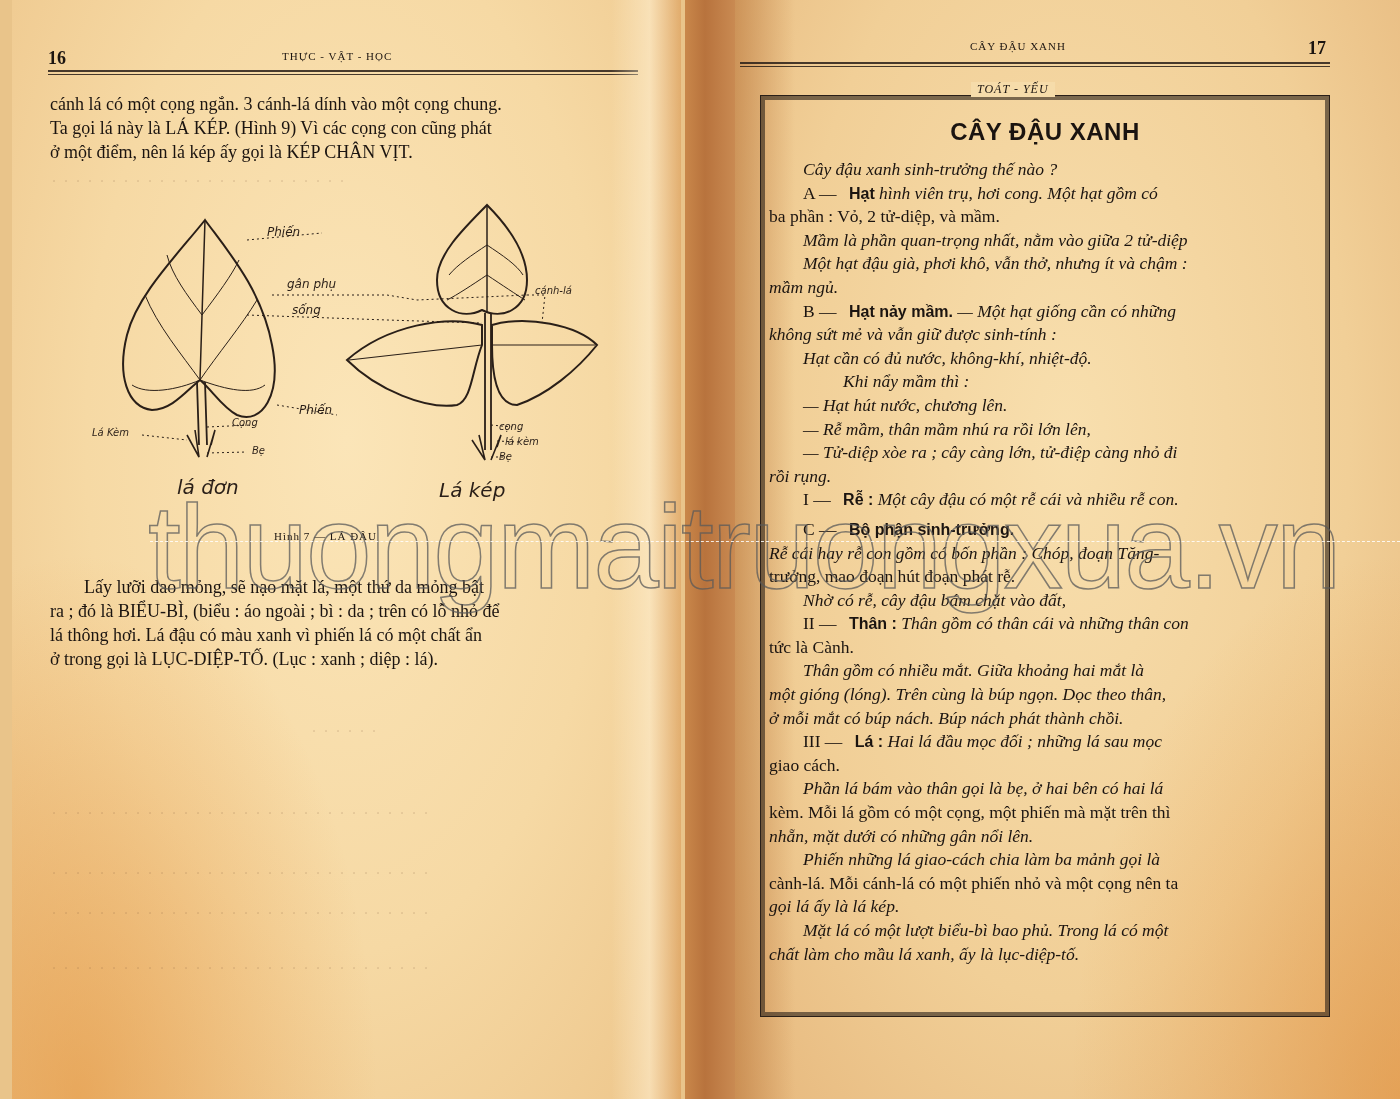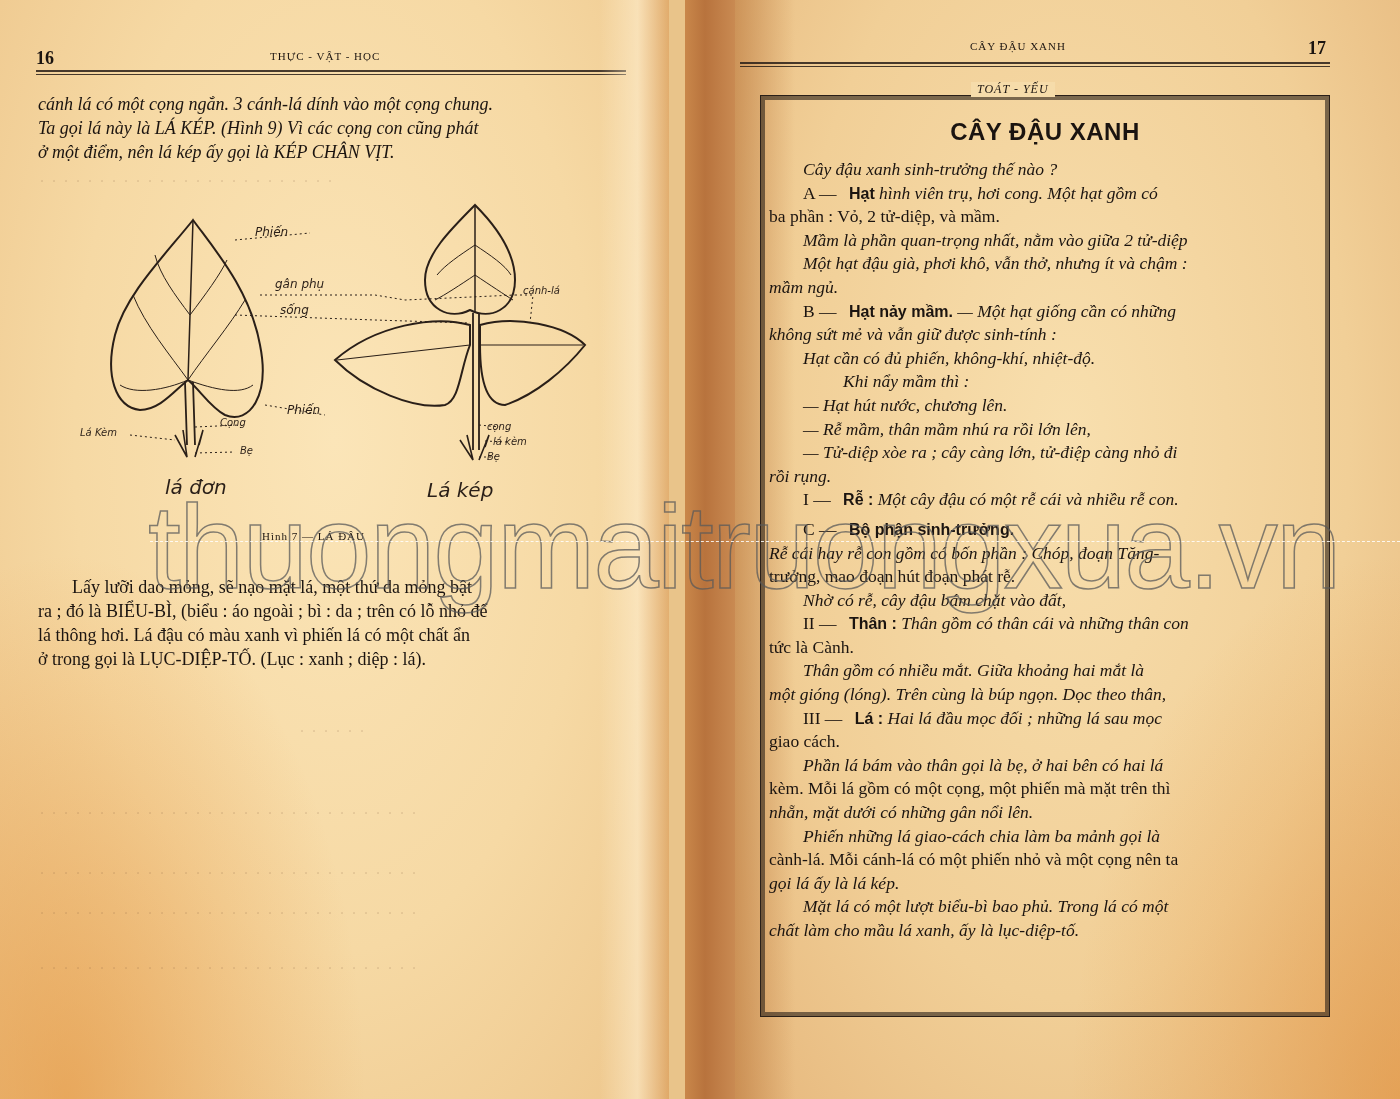--- a/index.html
+++ b/index.html
@@ -4,21 +4,21 @@
 <style>
   html, body { margin: 0; padding: 0; }
   body {
     width: 1400px; height: 1099px; overflow: hidden; position: relative;
     background: #e9c48a;
     font-family: "Liberation Serif", "DejaVu Serif", serif;
     color: #1b1410;
   }
   .page { position: absolute; top: 0; height: 1099px; }
   .page-left {
-    left: 0; width: 669px;
+    left: 12px; width: 669px;
     background:
       radial-gradient(ellipse at 10% 100%, rgba(226,140,50,0.55) 0%, rgba(226,140,50,0) 35%),
       radial-gradient(ellipse at 50% 40%, #fbe5b8 0%, #f6d9a4 55%, #edc58a 100%);
   }
   .page-left::after {
     content: ""; position: absolute; right: 0; top: 0; width: 70px; height: 100%;
     background: linear-gradient(to right, rgba(0,0,0,0) 0%, rgba(255,240,210,0.55) 55%, rgba(210,140,70,0.5) 100%);
   }
   .gutter {
     left: 685px; width: 50px;
@@ -86,21 +86,21 @@
   .ghost { position: absolute; color: rgba(120,90,60,0.18); font-size: 16px; letter-spacing: 2px; }
 </style>
 </head>
 <body>
 
 <div class="page page-left">
   <div class="page-num" style="left:36px; top:48px;">16</div>
   <div class="run-head" style="left:270px; top:50px;">THỰC - VẬT - HỌC</div>
   <div class="rule" style="left:36px; top:70px; width:590px;"></div>
 
-  <div class="body-text" style="left:38px; top:92px; width:600px;font-style:italic;">
+  <div class="body-text" style="left:38px; top:92px; width:600px;">
     <p>cánh lá có một cọng ngắn. 3 cánh-lá dính vào một cọng chung.</p>
     <p>Ta gọi lá này là LÁ KÉP. (Hình 9) Vì các cọng con cũng phát</p>
     <p>ở một điểm, nên lá kép ấy gọi là KÉP CHÂN VỊT.</p>
   </div>
 
   <div class="ghost" style="left:40px; top:168px;">. . . . . . . . . . . . . . . . . . . . . . . . .</div>
 
   <div class="figure">
     <svg width="540" height="315" viewBox="0 0 540 315">
       <g fill="none" stroke="#2a1f18" stroke-width="2">
@@ -182,38 +182,39 @@
       <p class="i in1">Cây đậu xanh sinh-trưởng thế nào ?</p>
 
       <p class="in1"><span>A —</span> <span class="b">Hạt</span><span class="i"> hình viên trụ, hơi cong. Một hạt gồm có</span></p>
       <p>ba phần : Vỏ, 2 tử-diệp, và mầm.</p>
       <p class="i in1">Mầm là phần quan-trọng nhất, nằm vào giữa 2 tử-diệp</p>
       <p class="i in1">Một hạt đậu già, phơi khô, vẫn thở, nhưng ít và chậm :</p>
       <p class="i">mầm ngủ.</p>
 
       <p class="in1"><span>B —</span> <span class="b">Hạt nảy mầm.</span><span class="i"> — Một hạt giống cần có những</span></p>
       <p class="i">không sứt mẻ và vẫn giữ được sinh-tính :</p>
-      <p class="i in1">Hạt cần có đủ phiến, không-khí, nhiệt-độ.</p>
+      <p class="i in1">Hạt cần có đủ nước, không-khí, nhiệt-độ.</p>
       <p class="i in2">Khi nẩy mầm thì :</p>
       <p class="i in1">— Hạt hút nước, chương lên.</p>
       <p class="i in1">— Rễ mầm, thân mầm nhú ra rồi lớn lên,</p>
       <p class="i in1">— Tử-diệp xòe ra ; cây càng lớn, tử-điệp càng nhỏ đi</p>
       <p class="i">rồi rụng.</p>
 
       <p class="in1"><span>I —</span> <span class="b">Rễ :</span><span class="i"> Một cây đậu có một rễ cái và nhiều rễ con.</span></p>
 
       <p class="in1" style="margin-top:6px;"><span>C —</span> <span class="b">Bộ phận sinh-trưởng.</span></p>
       <p class="i">Rễ cái hay rễ con gồm có bốn phần : Chóp, đoạn Tăng-</p>
       <p>trưởng, mao đoạn hút đoạn phát rễ.</p>
       <p class="i in1">Nhờ có rễ, cây đậu bám chặt vào đất,</p>
 
       <p class="in1"><span>II —</span> <span class="b">Thân :</span><span class="i"> Thân gồm có thân cái và những thân con</span></p>
       <p>tức là Cành.</p>
       <p class="i in1">Thân gồm có nhiều mắt. Giữa khoảng hai mắt là</p>
       <p class="i">một gióng (lóng). Trên cùng là búp ngọn. Dọc theo thân,</p>
+      <p class="i">ở mỗi mắt có búp nách. Búp nách phát thành chồi.</p>
 
       <p class="in1"><span>III —</span> <span class="b">Lá :</span><span class="i"> Hai lá đầu mọc đối ; những lá sau mọc</span></p>
       <p>giao cách.</p>
       <p class="i in1">Phần lá bám vào thân gọi là bẹ, ở hai bên có hai lá</p>
       <p>kèm. Mỗi lá gồm có một cọng, một phiến mà mặt trên thì</p>
       <p class="i">nhẵn, mặt dưới có những gân nổi lên.</p>
       <p class="i in1">Phiến những lá giao-cách chia làm ba mảnh gọi là</p>
       <p>cành-lá. Mỗi cánh-lá có một phiến nhỏ và một cọng nên ta</p>
       <p class="i">gọi lá ấy là lá kép.</p>
       <p class="i in1">Mặt lá có một lượt biểu-bì bao phủ. Trong lá có một</p>

